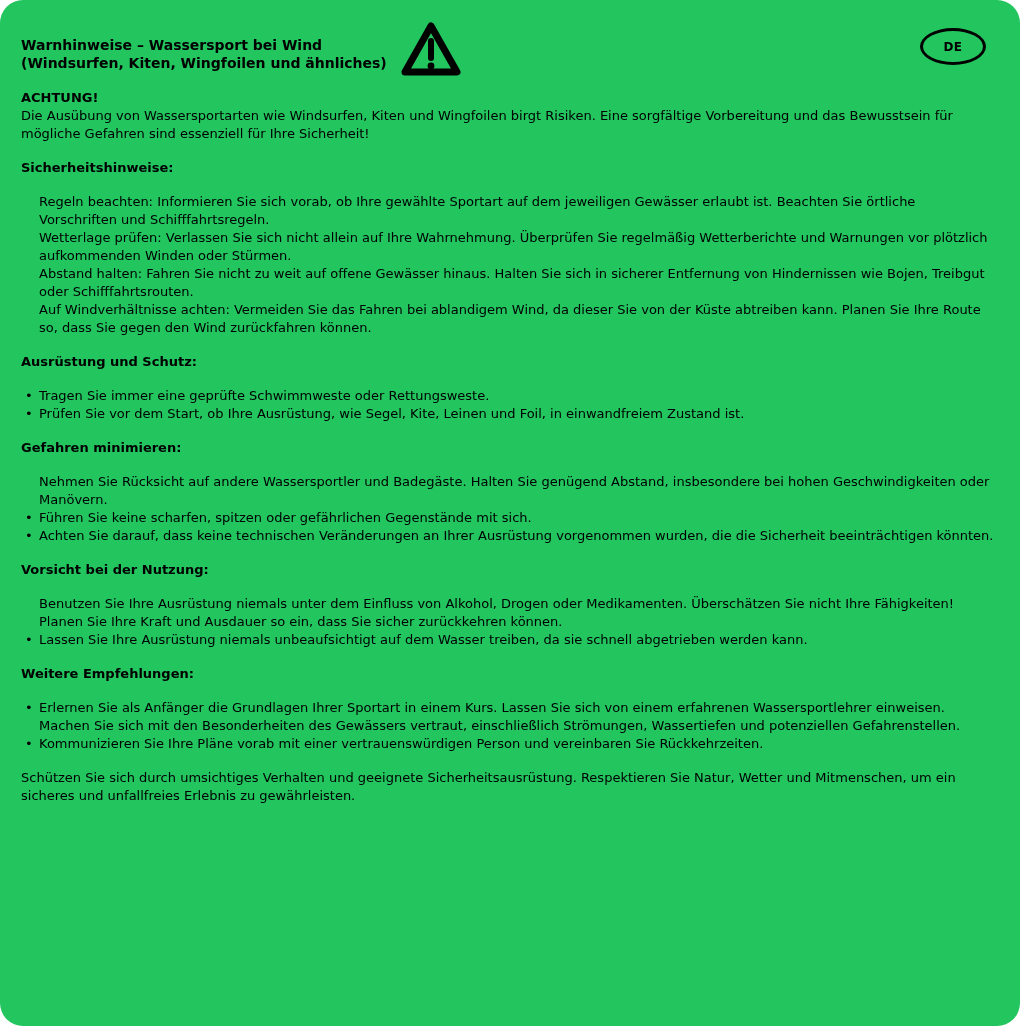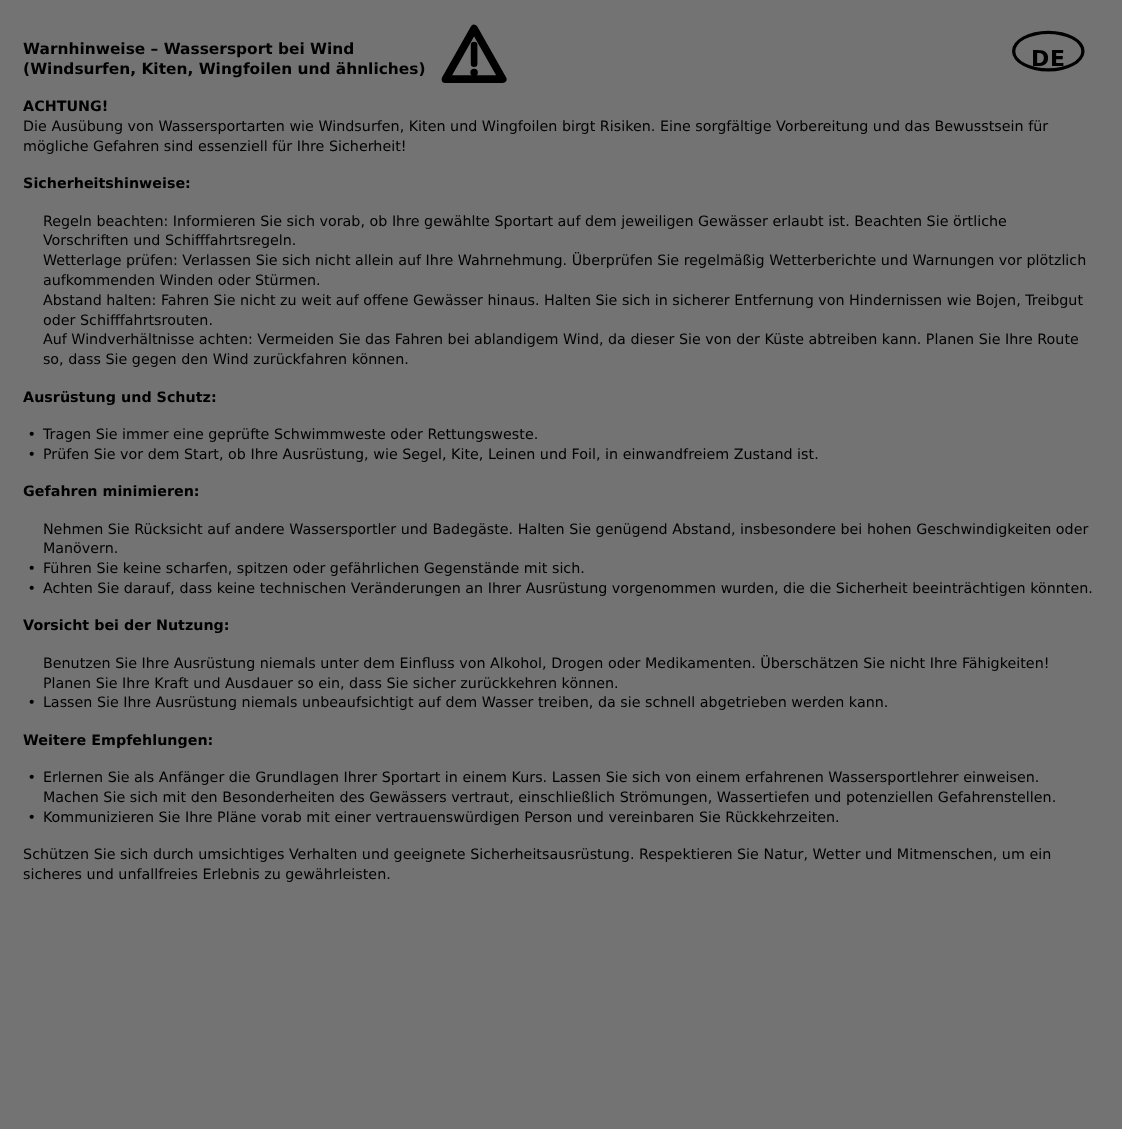--- a/index.html
+++ b/index.html
@@ -2,41 +2,42 @@
 <html lang="de"><head>
 <meta charset="utf-8">
 <style>
   html, body { margin: 0; padding: 0; background: #ffffff; }
   .page {
     position: relative;
     width: 1020px;
     height: 1026px;
     box-sizing: border-box;
     padding: 36px 26px 0 21px;
-    background: #737373;
+    background: #22c55e;
     color: #000000;
     font-family: "DejaVu Sans", "Liberation Sans", sans-serif;
     font-size: 13px;
     line-height: 18px;
     overflow: hidden;
+    border-radius: 23px;
   }
   
   .doc-header { position: relative; margin-bottom: 17px; height: 36px; }
   .doc-title { font-weight: bold; font-size: 14px; line-height: 18px; white-space: nowrap; }
   .warn-tri {
     position: absolute; left: 379px; top: -16px;
     width: 62px; height: 58px;
   }
   .lang-badge {
     position: absolute; right: 8px; top: -8px;
     width: 60px; height: 31px;
     border: 3px solid #000000;
     border-radius: 50%;
-    display: flex; align-items: flex-end; justify-content: center;
-    font-weight: bold; font-size: 20px; letter-spacing: 0.5px;
+    display: flex; align-items: center; justify-content: center;
+    font-weight: bold; font-size: 12px; letter-spacing: 0.5px;
   }
   
   section { margin: 0 0 16px 0; }
   section h2 {
     font-size: 13px; font-weight: bold;
     margin: 0 0 16px 0; line-height: 18px;
   }
   section.tight h2 { margin-bottom: 0; }
   p.plain { margin: 0; }
   .list { margin: 0; }

